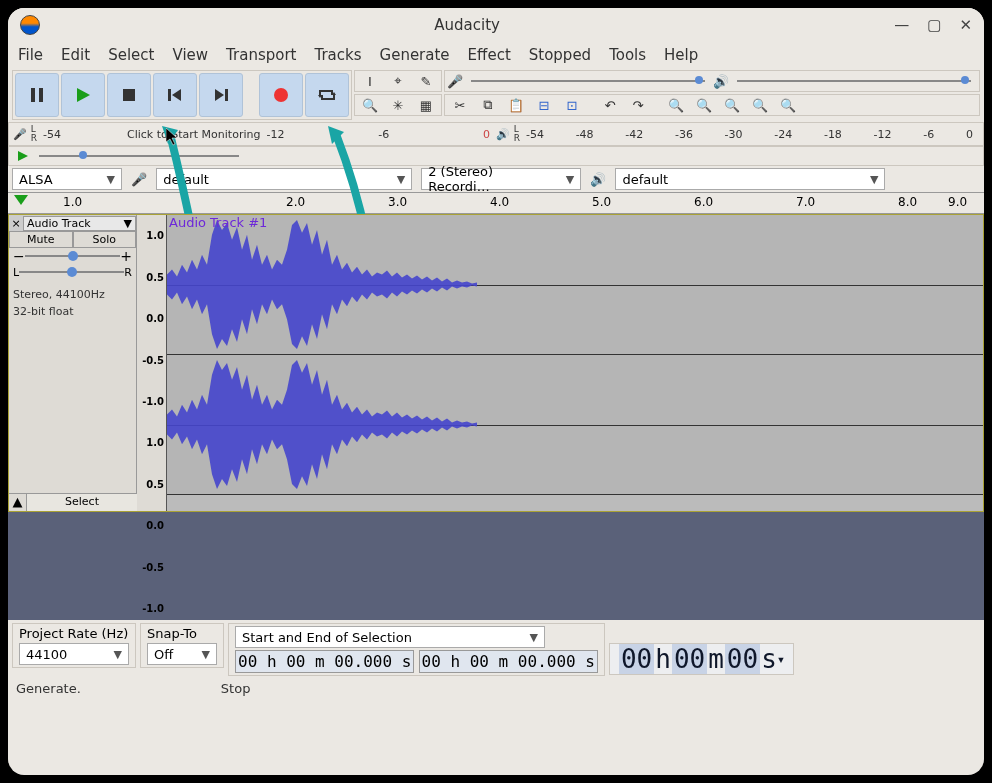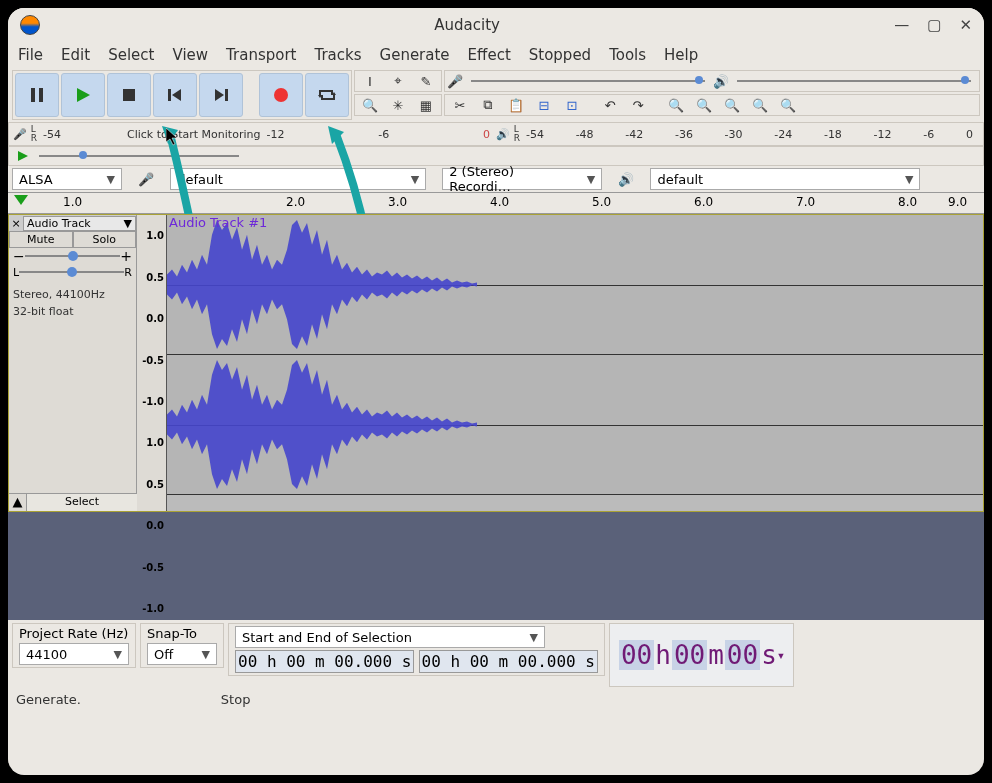--- a/index.html
+++ b/index.html
@@ -94,21 +94,21 @@
 }
 .playback-speed {
   height: 20px;
   display: flex;
   align-items: center;
   padding: 2px 8px;
   border: 1px solid #ccc7bf;
 }
 .device-row {
   display: flex;
-  gap: 16px;
+  gap: 9px;
   padding: 2px 4px;
   align-items: center;
   background: #ebe8e3;
 }
 .combobox {
   height: 22px;
   background: #fff;
   border: 1px solid #aaa;
   display: inline-flex;
   align-items: center;
@@ -222,26 +222,27 @@
   font-family: monospace;
   font-size: 16px;
   background: #e0e6ef;
   border: 1px solid #999;
   padding: 1px 2px;
   display: inline-block;
 }
 .big-time {
   font-size: 26px;
   font-family: monospace;
-  color: #701a75;
-  padding: 16px 8px;
+  color: #0f172a;
+  padding: 0 8px;
   border: 1px solid #ccc7bf;
   display: flex;
   align-items: center;
   background: #edeef0;
+  margin-top: 20px;
 }
 .big-time .dig {
   background: #c8d3e6;
   padding: 0 2px;
   margin: 0 1px;
 }
 .status-bar {
   display: flex;
   padding: 2px 8px;
   font-size: 13px;

